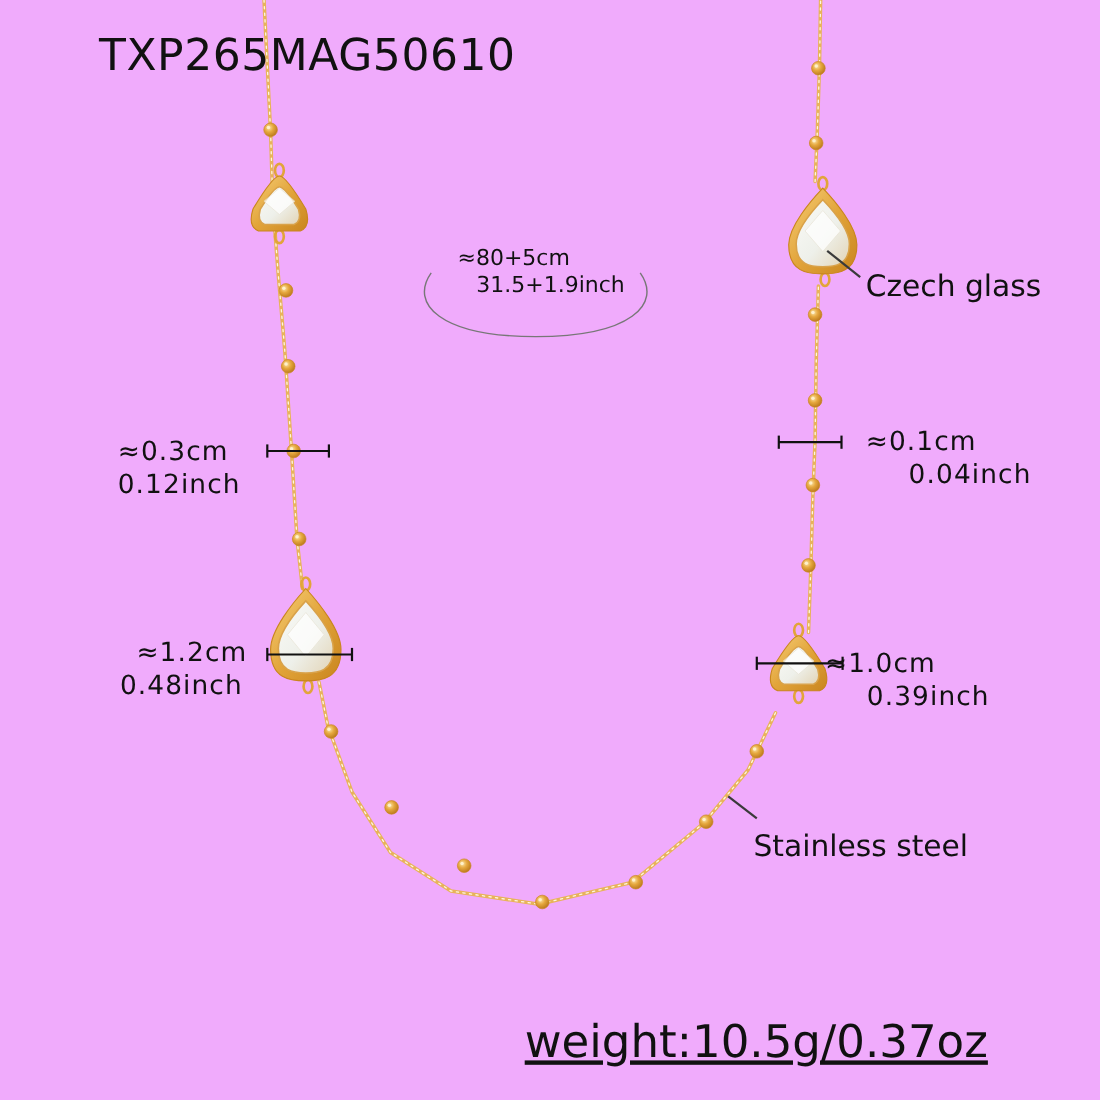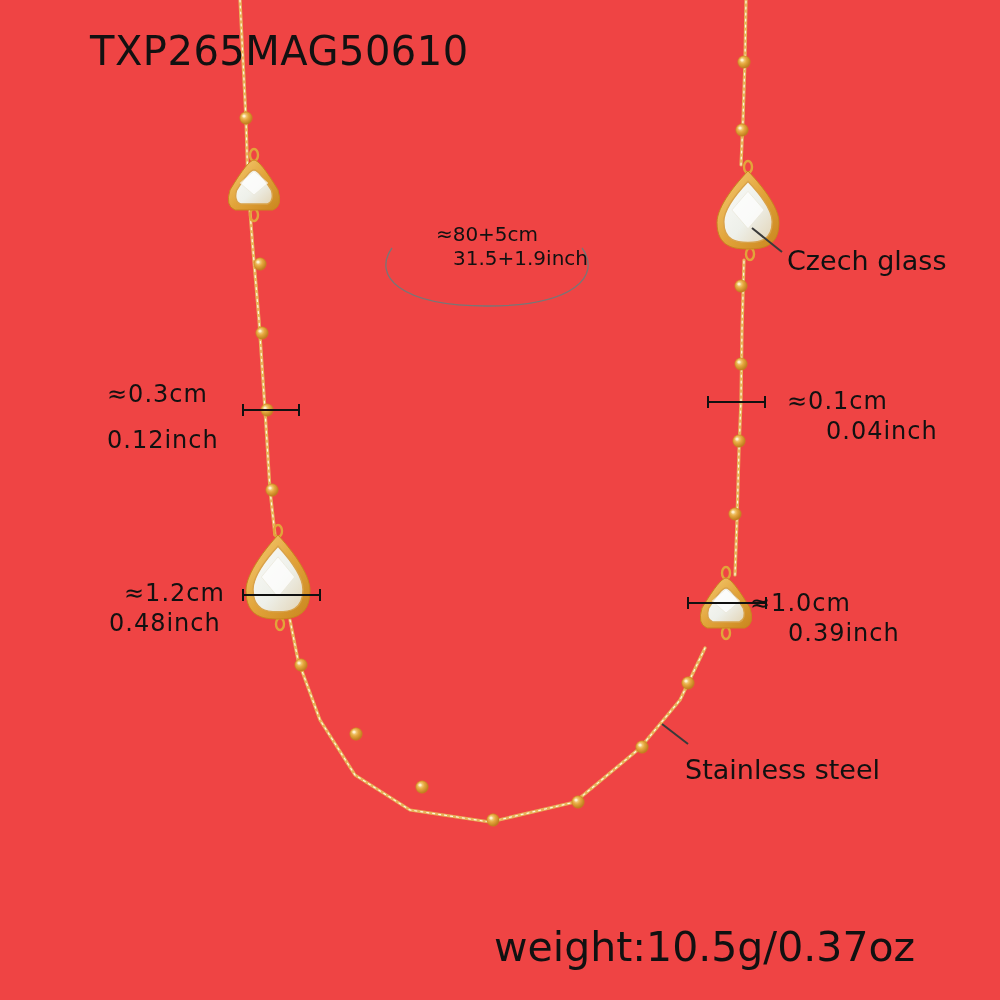--- a/index.html
+++ b/index.html
@@ -1,33 +1,33 @@
 <!DOCTYPE html>
 <html><head>
   <meta charset="utf-8">
   <style>
     html, body { margin: 0; padding: 0; background: #ffffff; }
     #stage {
       position: relative;
       width: 1000px;
       height: 1000px;
-      background: #ef4444;
+      background: #f0abfc;
       overflow: hidden;
       font-family: "DejaVu Sans", sans-serif;
       color: #111111;
     }
     #necklace { position: absolute; left: 0; top: 0; width: 1000px; height: 1000px; }
     .txt { position: absolute; white-space: nowrap; line-height: 1; }
     .sku { left: 90px; top: 31px; font-size: 40px; letter-spacing: 0.5px; font-family: "DejaVu Sans", sans-serif; }
-    .len-box { position: absolute; left: 386px; top: 214px; width: 202px; height: 96px; }
+    .len-box { position: absolute; left: 366px; top: 214px; width: 202px; height: 96px; }
     .len-line1 { left: 0; width: 202px; text-align: center; top: 10px; font-size: 20px; }
     .len-line2 { left: 0; width: 202px; text-align: right; top: 34px; font-size: 20px; }
     .dim { font-size: 24px; letter-spacing: 1px; font-family: "DejaVu Sans", sans-serif; }
     .mat { font-size: 27px; font-family: "DejaVu Sans", sans-serif; }
-    .weight { left: 494px; top: 927px; font-size: 41px; font-family: "DejaVu Sans", sans-serif; }
+    .weight { left: 477px; top: 927px; font-size: 41px; font-family: "DejaVu Sans", sans-serif; text-decoration: underline; }
   </style>
 </head>
 <body>
 
 <div id="stage">
 
   <svg id="necklace" viewBox="0 0 1000 1000" xmlns="http://www.w3.org/2000/svg">
     <defs>
       <radialGradient id="beadGrad" cx="38%" cy="35%" r="70%">
         <stop offset="0%" stop-color="#FBE3A6"></stop>
@@ -184,21 +184,21 @@
       </g>
   </svg>
 
   <div class="txt sku">TXP265MAG50610</div>
 
   <div class="len-box">
     <div class="txt len-line1">≈80+5cm</div>
     <div class="txt len-line2">31.5+1.9inch</div>
   </div>
 
-  <div class="txt dim" style="left:107px; top:382px;">≈0.3cm</div>
+  <div class="txt dim" style="left:107px; top:398px;">≈0.3cm</div>
   <div class="txt dim" style="left:107px; top:428px;">0.12inch</div>
 
   <div class="txt dim" style="left:787px; top:389px;">≈0.1cm</div>
   <div class="txt dim" style="left:826px; top:419px;">0.04inch</div>
 
   <div class="txt dim" style="left:124px; top:581px;">≈1.2cm</div>
   <div class="txt dim" style="left:109px; top:611px;">0.48inch</div>
 
   <div class="txt dim" style="left:750px; top:591px;">≈1.0cm</div>
   <div class="txt dim" style="left:788px; top:621px;">0.39inch</div>

